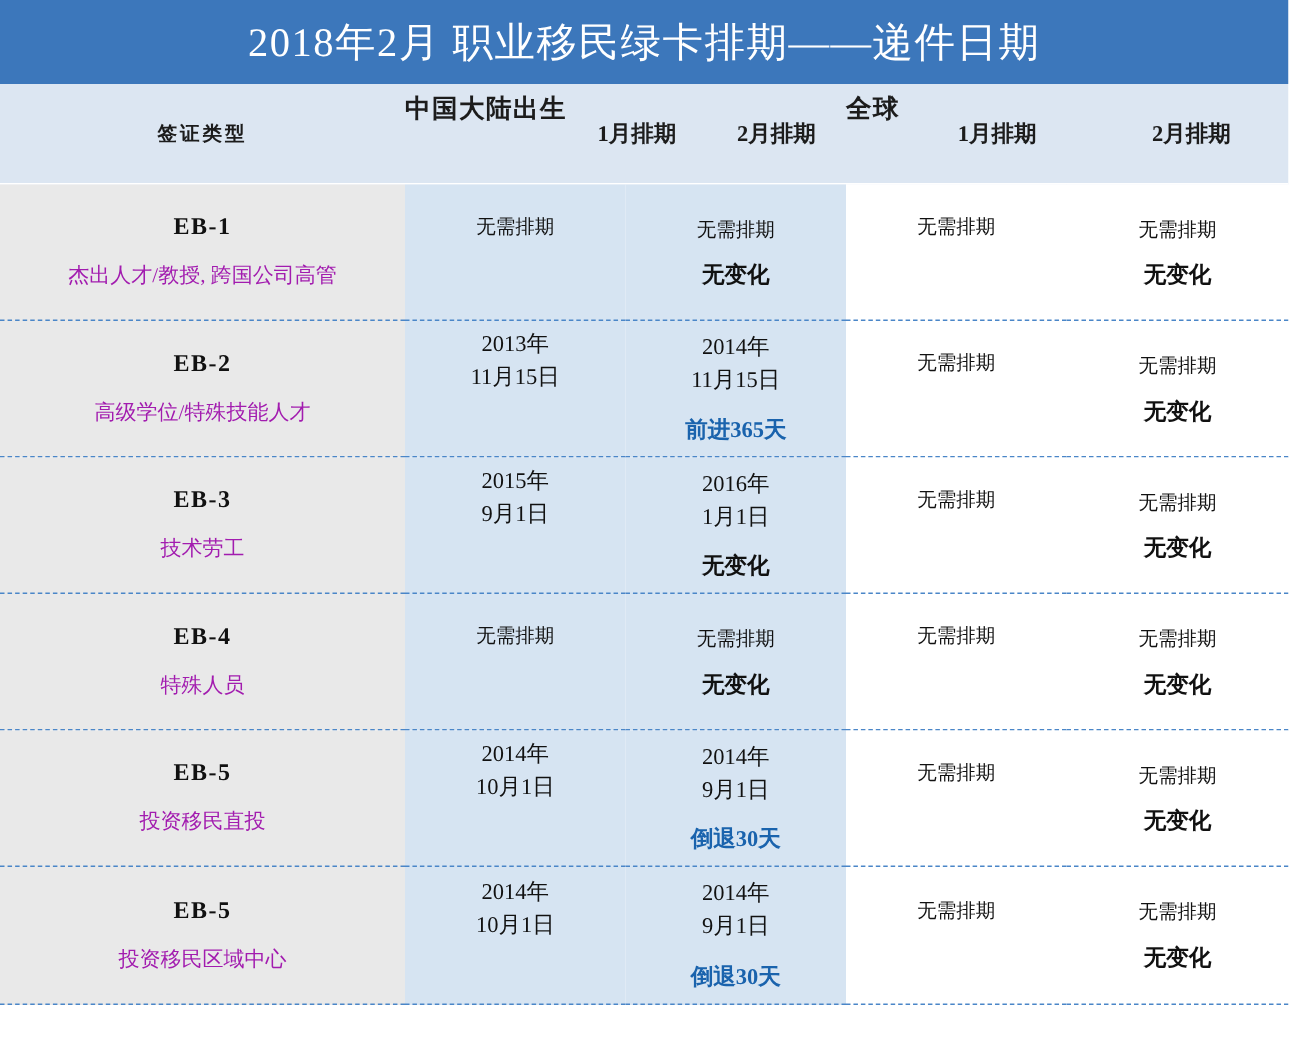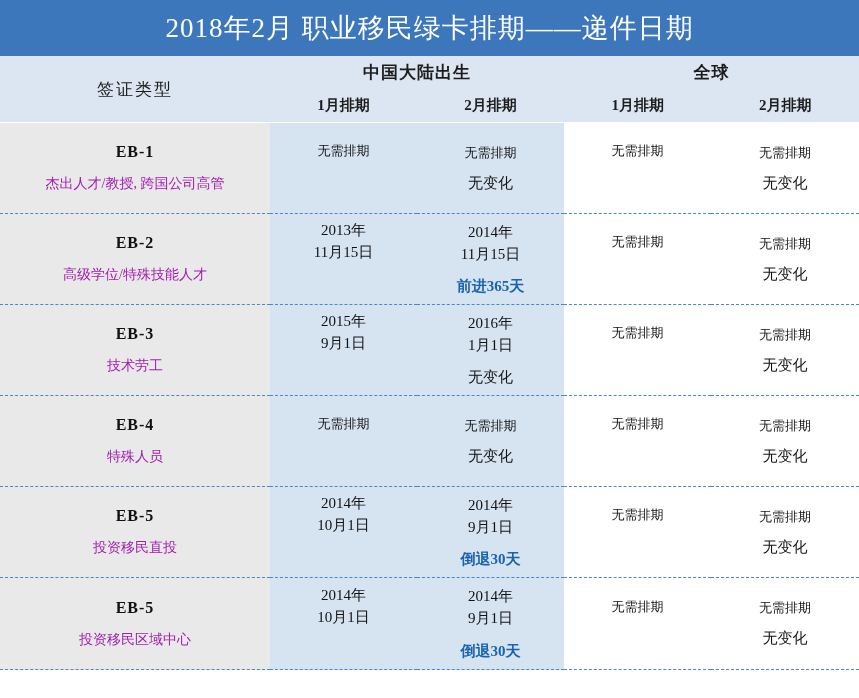--- a/index.html
+++ b/index.html
@@ -38,29 +38,29 @@
     height: 66px;
     background: #dce6f2;
     display: grid;
     grid-template-columns: 270px 147px 147px 147px 148px;
     border-bottom: 1px solid #ffffff;
   }
   .hdr-visa {
     display: flex;
     align-items: center;
     justify-content: center;
-    font-size: 17px;
-    font-weight: normal;
+    font-size: 13px;
+    font-weight: bold;
     color: #1c1c1c;
     letter-spacing: 2px;
   }
   .hdr-group {
     grid-column: span 2;
     display: flex;
-    flex-direction: column;
+    flex-direction: row;
   }
   .hdr-group-title {
     height: 32px;
     display: flex;
     align-items: center;
     justify-content: center;
     font-size: 17px;
     font-weight: bold;
     color: #1c1c1c;
     letter-spacing: 1px;
@@ -123,20 +123,21 @@
     color: #111111;
     line-height: 1.45;
   }
   .nowait {
     font-size: 13px;
     color: #111111;
   }
   .note {
     font-size: 15px;
     color: #111111;
+    font-weight: bold;
   }
   .note.change {
     color: #1a63ad;
     font-weight: bold;
   }
   .spacer { height: 22px; }
 </style>
 </head>
 <body>
 

